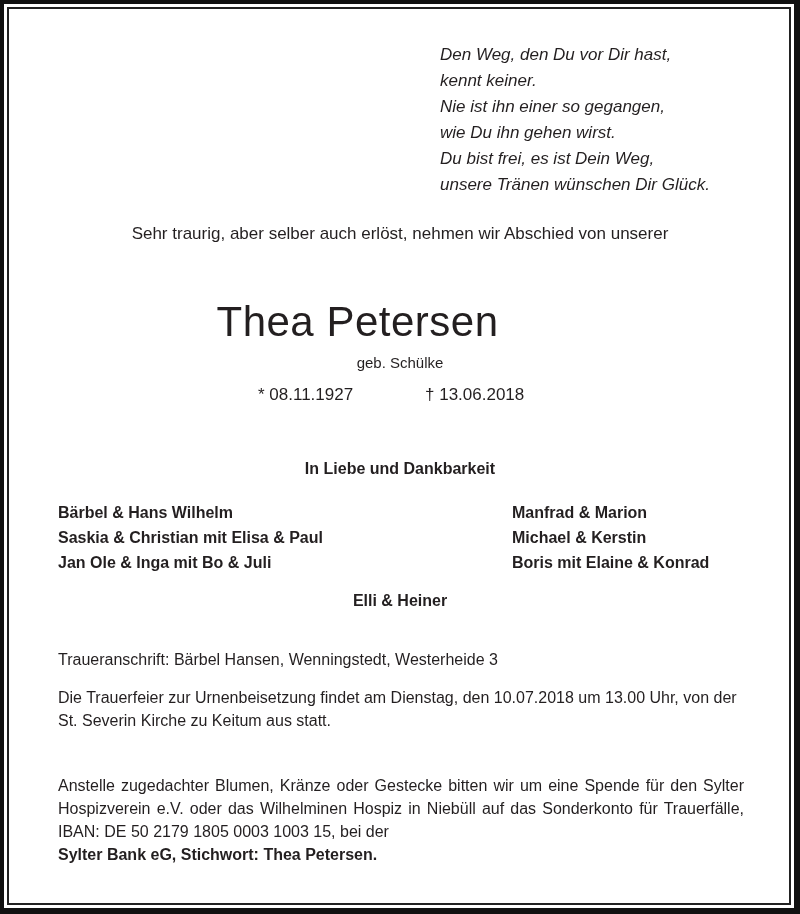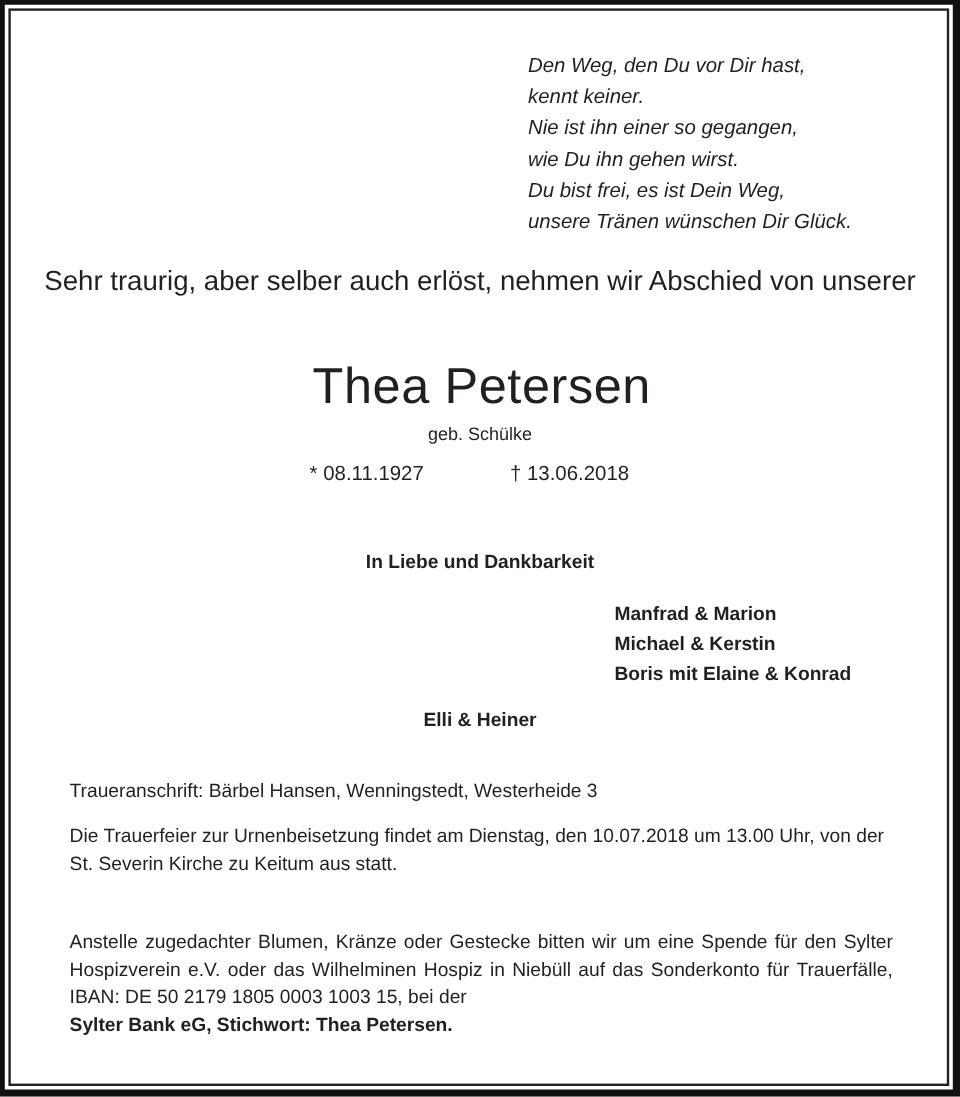--- a/index.html
+++ b/index.html
@@ -19,25 +19,25 @@
       position: absolute; left: 0; top: 0; width: 800px; height: 914px;
       font-family: "Liberation Sans", sans-serif; color: #231f20;
     }
     .poem {
       position: absolute; left: 440px; top: 42px;
       font-style: italic; font-size: 17px; line-height: 26px;
     }
     .poem div { white-space: nowrap; }
     .intro {
       position: absolute; left: 0; width: 800px; top: 221px;
-      text-align: center; font-size: 23px; line-height: 26px;
+      text-align: center; font-size: 17px; line-height: 26px;
     }
     .name {
       position: absolute; left: 0; width: 715px; top: 296px;
-      text-align: center; font-size: 42px; line-height: 52px; letter-spacing: 0.5px; padding-left: 44px;
+      text-align: center; font-size: 42px; line-height: 52px; letter-spacing: 0.5px;
     }
     .maiden {
       position: absolute; left: 0; width: 800px; top: 353px;
       text-align: center; font-size: 15px; line-height: 20px;
     }
     .dates {
       position: absolute; top: 384px; font-size: 17px; line-height: 22px; white-space: nowrap;
     }
     .date-birth { left: 258px; }
     .date-death { left: 425px; }
@@ -86,20 +86,25 @@
     <div>Sehr traurig, aber selber auch erlöst, nehmen wir Abschied von unserer</div>
   </div>
 
   <div class="name">Thea Petersen</div>
   <div class="maiden">geb. Schülke</div>
   <div class="dates date-birth">* 08.11.1927</div>
   <div class="dates date-death">† 13.06.2018</div>
 
   <div class="thanks-heading">In Liebe und Dankbarkeit</div>
 
+  <div class="mourners-col col-left">
+    <div>Bärbel &amp; Hans Wilhelm</div>
+    <div>Saskia &amp; Christian mit Elisa &amp; Paul</div>
+    <div>Jan Ole &amp; Inga mit Bo &amp; Juli</div>
+  </div>
 
   <div class="mourners-col col-right">
     <div>Manfrad &amp; Marion</div>
     <div>Michael &amp; Kerstin</div>
     <div>Boris mit Elaine &amp; Konrad</div>
   </div>
 
   <div class="mourners-center">Elli &amp; Heiner</div>
 
   <div class="para p-address">Traueranschrift: Bärbel Hansen, Wenningstedt, Westerheide 3</div>

